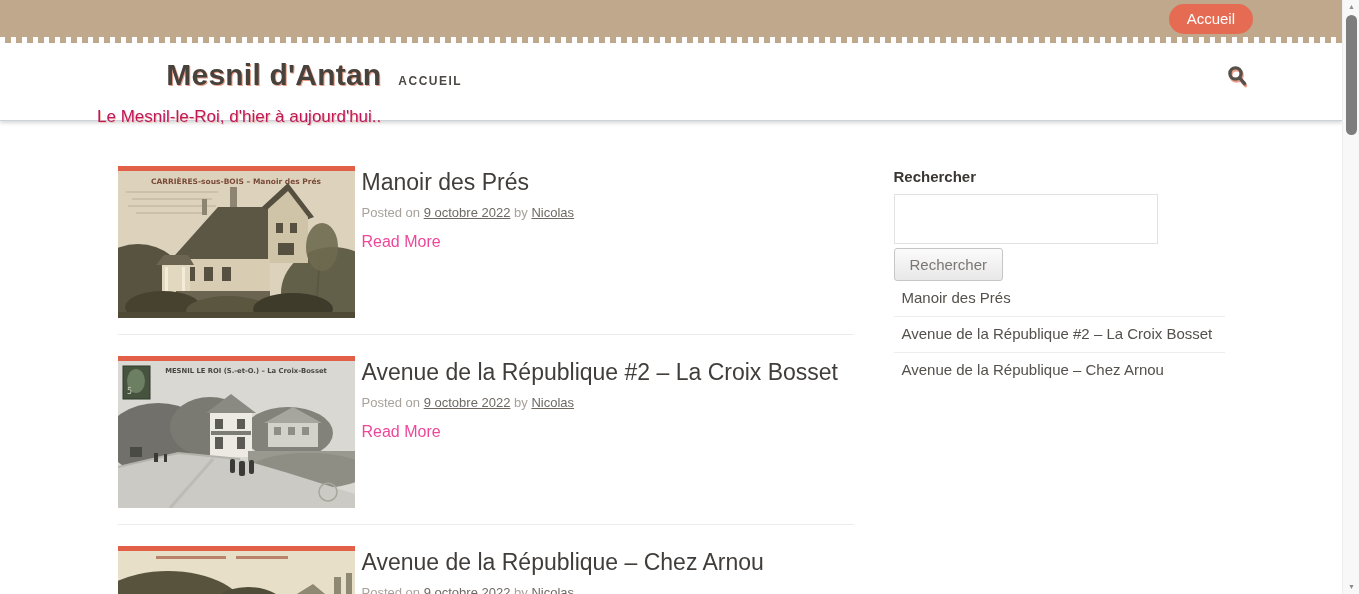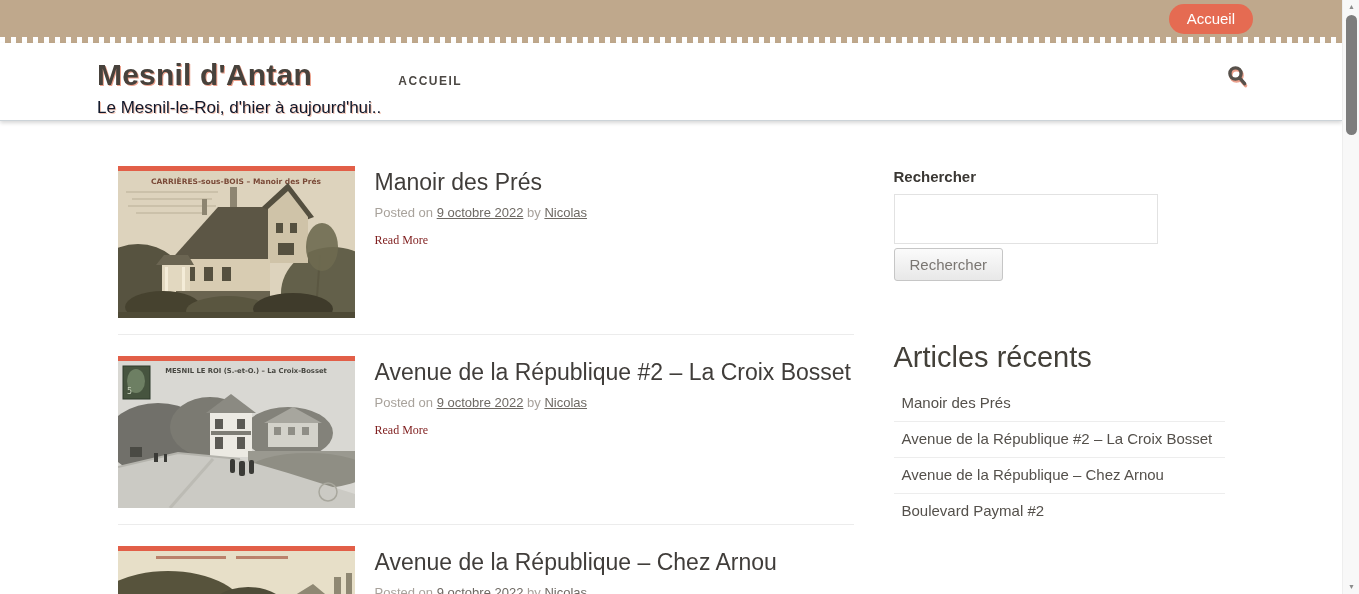--- a/index.html
+++ b/index.html
@@ -26,47 +26,47 @@
   .perforation { height: 6px;
     background-image: repeating-linear-gradient(90deg, #ffffff 0 5px, #bfa88c 5px 11px);
     background-color: #ffffff; }
 
   
   .site-header { height: 78px; background: #ffffff; border-bottom: 1px solid #ccd3d8;
     box-shadow: 0 2px 4px rgba(0,0,0,0.16); position: relative; z-index: 5; }
   .header-inner { width: 1160px; margin: 0 auto; display: flex; align-items: flex-start; height: 100%; }
   .branding { padding-left: 6px; padding-top: 15px; min-width: 272px; }
   .site-title { margin: 0; font-size: 30px; font-weight: 700; color: #47423c;
-    line-height: 1.1; letter-spacing: 0.2px; text-shadow: 1px 1px 0 #eba08c; cursor: pointer; }
-  .site-tagline { margin: 7px 0 0; font-size: 17px; color: #0f172a;
+    line-height: 1.1; letter-spacing: 0.2px; text-shadow: 1px 1px 0 #eba08c; cursor: pointer; text-align: right; }
+  .site-tagline { margin: 16px 0 0; font-size: 17px; color: #be185d;
     text-shadow: 1px 1px 0 #f3c4b4; }
   .main-nav { margin-left: 17px; margin-top: 28px; }
   .main-nav a { font-size: 12px; font-weight: 600; letter-spacing: 1.5px;
     color: #4c4844; text-decoration: none; cursor: pointer; }
   .search-toggle { margin-left: auto; margin-top: 23px; padding-right: 2px; cursor: pointer; }
 
   
   .main-wrap { width: 1107px; margin: 45px auto 0; display: flex; gap: 40px; }
   .posts-col { width: 736px; flex: none; }
   .sidebar { width: 331px; flex: none; }
 
   
-  .post { display: flex; gap: 20px; border-bottom: 1px solid #ececec;
+  .post { display: flex; gap: 7px; border-bottom: 1px solid #ececec;
     padding-bottom: 16px; margin-bottom: 21px; }
   .post:last-child { border-bottom: none; margin-bottom: 0; }
   .thumb { display: block; width: 237px; flex: none; border-top: 5px solid #e25f48;
     height: 152px; cursor: pointer; }
   .thumb svg { display: block; width: 237px; height: 147px; }
   .post-body { padding-top: 2px; }
   .post-title { margin: 0; font-size: 23px; font-weight: 400; color: #403d3a;
     line-height: 1.25; cursor: pointer; }
   .post-meta { margin: 8px 0 0; font-size: 13px; color: #a8a29b; }
   .meta-link { color: #6e6963; text-decoration: underline; cursor: pointer; }
-  .read-more { display: inline-block; margin-top: 13px; color: #7f1d1d;
-    font-size: 12px; text-decoration: none; cursor: pointer; font-family: Liberation Serif, serif; }
+  .read-more { display: inline-block; margin-top: 13px; color: #ec4899;
+    font-size: 16px; text-decoration: none; cursor: pointer; }
 
   svg text { font-family: "DejaVu Sans", sans-serif; }
 
   
   .search-label { display: block; font-size: 15px; font-weight: 700; color: #3a3733;
     margin: 2px 0 9px; }
   .search-field { width: 264px; height: 50px; border: 1px solid #e2e2e2;
     background: #ffffff; padding: 4px 8px; font-size: 15px; display: block; }
   .search-submit { margin-top: 4px; padding: 7px 15px; font-size: 15px; color: #7a7672;
     background: linear-gradient(#fbfbfb, #e8e8e8); border: 1px solid #c6c6c6;
@@ -265,23 +265,21 @@
 
     </main>
 
     <aside class="sidebar">
       <div>
         <label class="search-label">Rechercher</label>
         <input class="search-field" type="text" value="" style="">
         <button class="search-submit">Rechercher</button>
       </div>
 
-      <h2 class="recent-heading">Articles récents</h2>
       <ul class="recent-list">
         <li><a>Manoir des Prés</a></li>
         <li><a>Avenue de la République #2 – La Croix Bosset</a></li>
         <li><a>Avenue de la République – Chez Arnou</a></li>
-        <li><a>Boulevard Paymal #2</a></li>
       </ul>
     </aside>
   </div>
 
 </div>
 
 </body></html>

